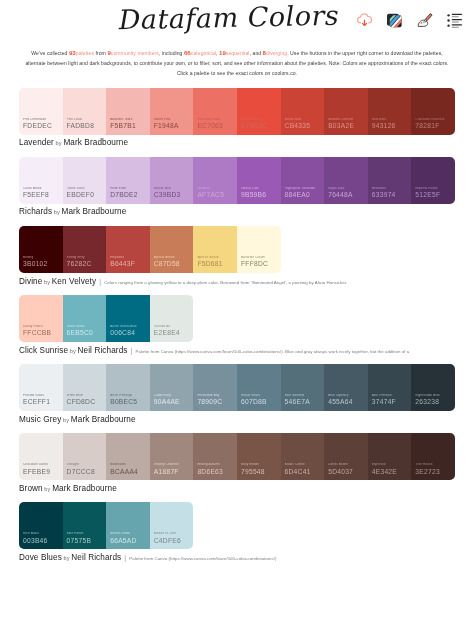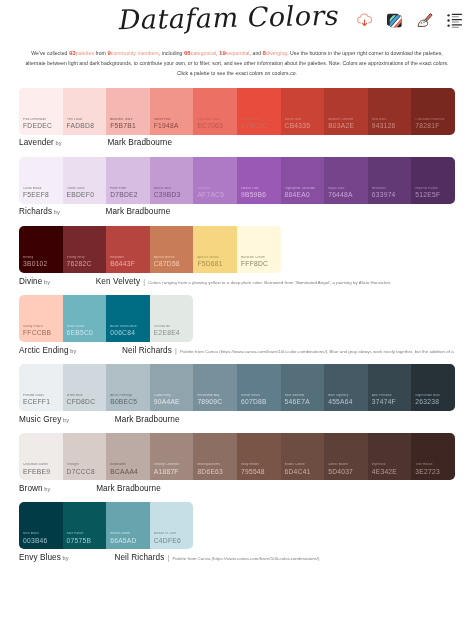--- a/index.html
+++ b/index.html
@@ -113,21 +113,21 @@
   .caption {
     margin-top: 3.6px;
     font-size: 6.4px;
     color: #2b2b2b;
     letter-spacing: 0.1px;
     white-space: nowrap;
     overflow: hidden;
   }
   .caption .cap-title { font-size: 8.2px; color: #1d1d1d; }
   .caption .cap-by { font-size: 5.6px; color: #6a6a6a; }
-  .caption .cap-author { font-size: 8.2px; color: #1d1d1d; margin-left: 44px; }
+  .caption .cap-author { font-size: 8.2px; color: #1d1d1d; }
   .caption .cap-sep { color: #9a9a9a; font-size: 7px; margin: 0 1px; }
   .caption .cap-desc { font-size: 4.4px; color: #7c7c7c; letter-spacing: 0.02px; }
 </style>
 </head>
 <body>
 
 <div class="header">
   <div class="app-title">Datafam Colors</div>
 
   <div class="toolbar">
@@ -314,21 +314,21 @@
         </div>
         <div class="swatch" style="background: rgb(0, 108, 132); color: rgb(168, 205, 215);">
           <div class="swatch-name">Azure Green-Blue</div>
           <div class="swatch-hex">006C84</div>
         </div>
         <div class="swatch" style="background: rgb(226, 232, 228); color: rgb(134, 141, 137);">
           <div class="swatch-name">Rarified Air</div>
           <div class="swatch-hex">E2E8E4</div>
         </div>
       </div>
-      <div class="caption"><span class="cap-title">Arctic Ending</span><span class="cap-by"> by </span><span class="cap-author">Neil Richards</span><span class="cap-sep"> | </span><span class="cap-desc">Palette from Canva (https://www.canva.com/learn/100-color-combinations/). Blue and gray always work nicely together, but the addition of a</span></div>
+      <div class="caption"><span class="cap-title">Click Sunrise</span><span class="cap-by"> by </span><span class="cap-author">Neil Richards</span><span class="cap-sep"> | </span><span class="cap-desc">Palette from Canva (https://www.canva.com/learn/100-color-combinations/). Blue and gray always work nicely together, but the addition of a</span></div>
     </div>
     <div class="palette-block">
       <div class="swatch-row" style="width: 100%;">
         <div class="swatch" style="background: rgb(236, 239, 241); color: rgb(109, 109, 109);">
           <div class="swatch-name">Frosted Glass</div>
           <div class="swatch-hex">ECEFF1</div>
         </div>
         <div class="swatch" style="background: rgb(207, 216, 220); color: rgb(109, 109, 109);">
           <div class="swatch-name">White Blue</div>
           <div class="swatch-hex">CFD8DC</div>
@@ -425,15 +425,15 @@
         </div>
         <div class="swatch" style="background: rgb(102, 165, 173); color: rgb(211, 230, 233);">
           <div class="swatch-name">Mirrors Jewel</div>
           <div class="swatch-hex">66A5AD</div>
         </div>
         <div class="swatch" style="background: rgb(196, 223, 230); color: rgb(114, 134, 139);">
           <div class="swatch-name">Breeze In June</div>
           <div class="swatch-hex">C4DFE6</div>
         </div>
       </div>
-      <div class="caption"><span class="cap-title">Envy Blues</span><span class="cap-by"> by </span><span class="cap-author">Neil Richards</span><span class="cap-sep"> | </span><span class="cap-desc">Palette from Canva (https://www.canva.com/learn/100-color-combinations/)</span></div>
+      <div class="caption"><span class="cap-title">Dove Blues</span><span class="cap-by"> by </span><span class="cap-author">Neil Richards</span><span class="cap-sep"> | </span><span class="cap-desc">Palette from Canva (https://www.canva.com/learn/100-color-combinations/)</span></div>
     </div>
   </div>
 
 </body></html>

